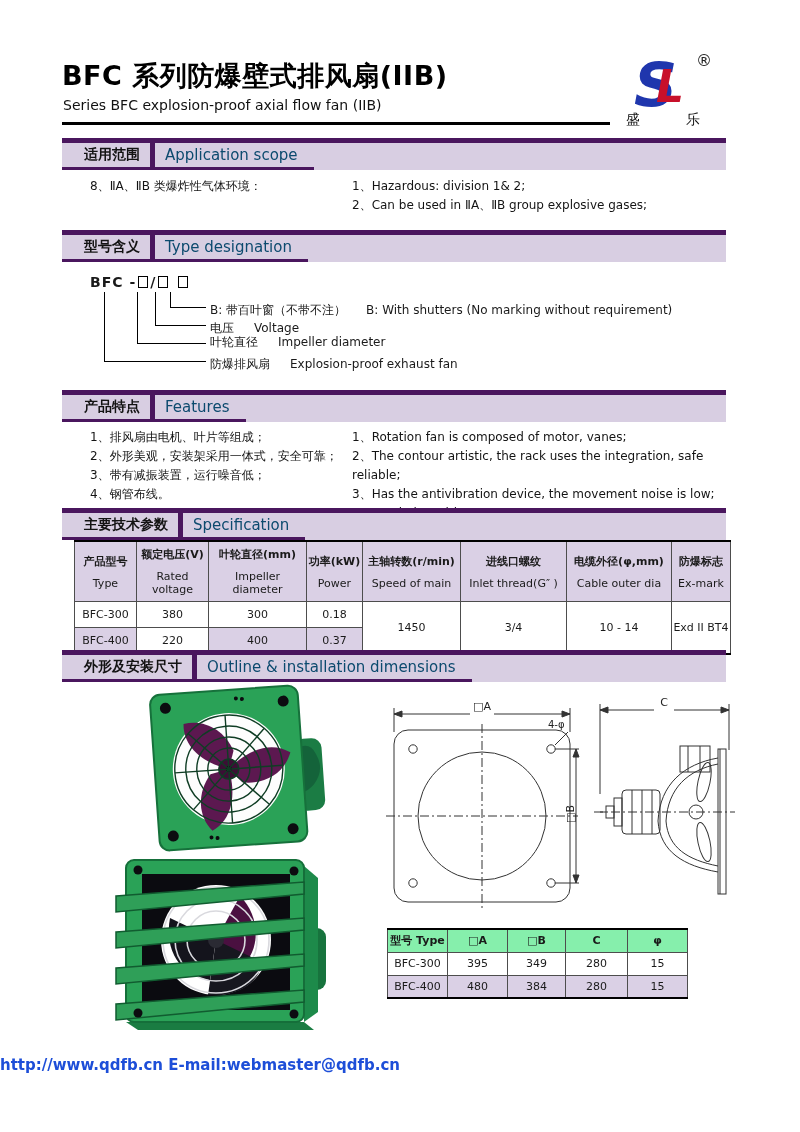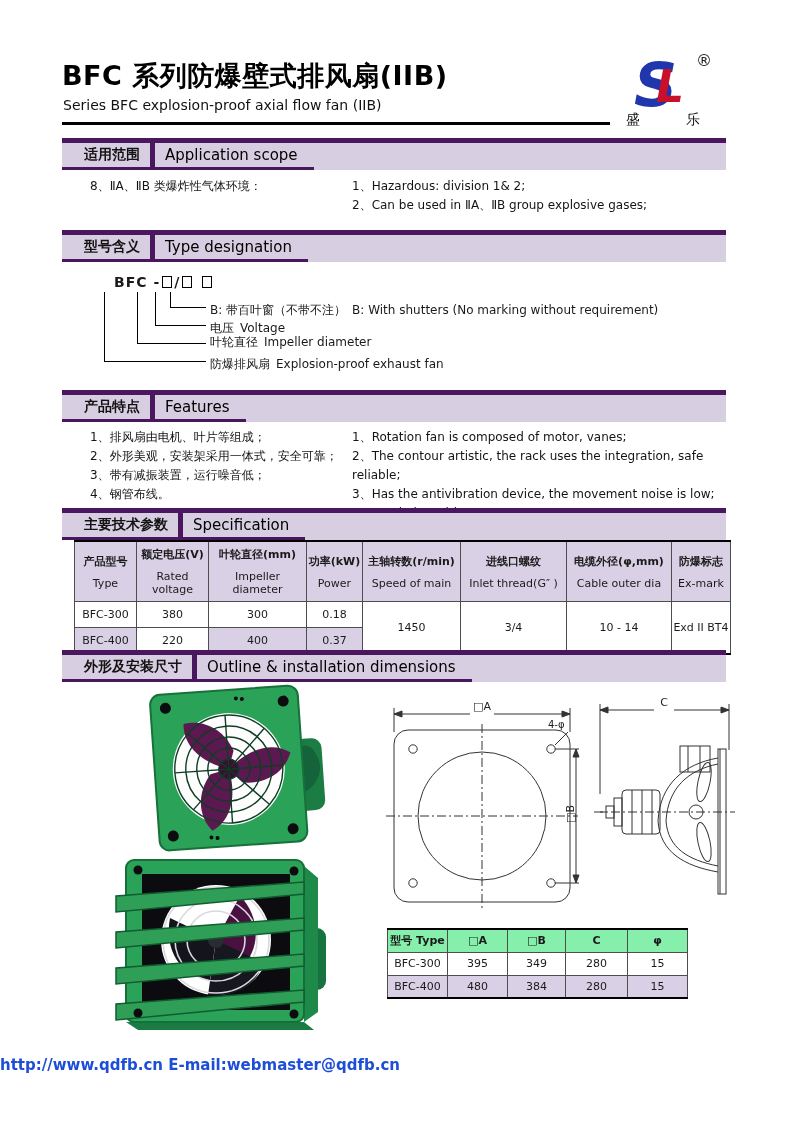--- a/index.html
+++ b/index.html
@@ -16,34 +16,34 @@
   .rule { left:62px; top:122px; width:548px; height:3px; background:#000; }
   .logo { left:620px; top:46px; width:104px; height:82px; }
 
   
   .sec { left:62px; width:664px; }
   .sec-top { height:5px; background:#4a165e; }
   .sec-band { height:27px; background:#d8cee2; display:flex; align-items:stretch; }
   .sec-group { display:inline-flex; align-items:center; border-bottom:3px solid #4a165e; padding:0 16px 0 22px; }
   .sec-zh { font-weight:bold; font-size:14px; color:#131313; white-space:nowrap; }
   .sec-sep { width:5px; align-self:stretch; background:#4a165e; margin:0 10px; }
-  .sec-en { font-size:15px; color:#000000; white-space:nowrap; }
+  .sec-en { font-size:15px; color:#0c4a6e; white-space:nowrap; }
 
   
   .two-col { display:flex; font-size:12px; line-height:19px; color:#141414; }
   .col-zh { width:262px; }
   .col-en { flex:1; }
 
   
   .tree { left:90px; top:274px; width:600px; height:102px; font-size:12px; }
-  .model { font-size:14px; font-weight:bold; letter-spacing:1px;margin-left:24px; }
+  .model { font-size:14px; font-weight:bold; letter-spacing:1px; }
   .mbox { display:inline-block; width:10px; height:12px; border:1px solid #000; vertical-align:-1px; margin:0 2px; background:#fff; }
   .conn { position:absolute; border-left:1px solid #000; border-bottom:1px solid #000; }
   .branch { position:absolute; left:120px; white-space:nowrap; }
-  .branch .bzh { margin-right:6px; }
+  .branch .bzh { margin-right:20px; }
 
   
   table { border-collapse:collapse; table-layout:fixed; }
   .spec { left:74px; top:540px; width:656px; font-size:11px; text-align:center;
           border-top:2px solid #000; border-bottom:2px solid #000; }
   .spec th,.spec td { border:1px solid #4d4d4d; }
   .spec thead th { background:#dad0e5; font-weight:normal; padding:5px 1px; }
   .spec thead .hzh { font-weight:bold; margin-bottom:8px; }
   .spec tbody td { height:26px; background:#fff; }
   .lav { background:#dad0e5 !important; }

